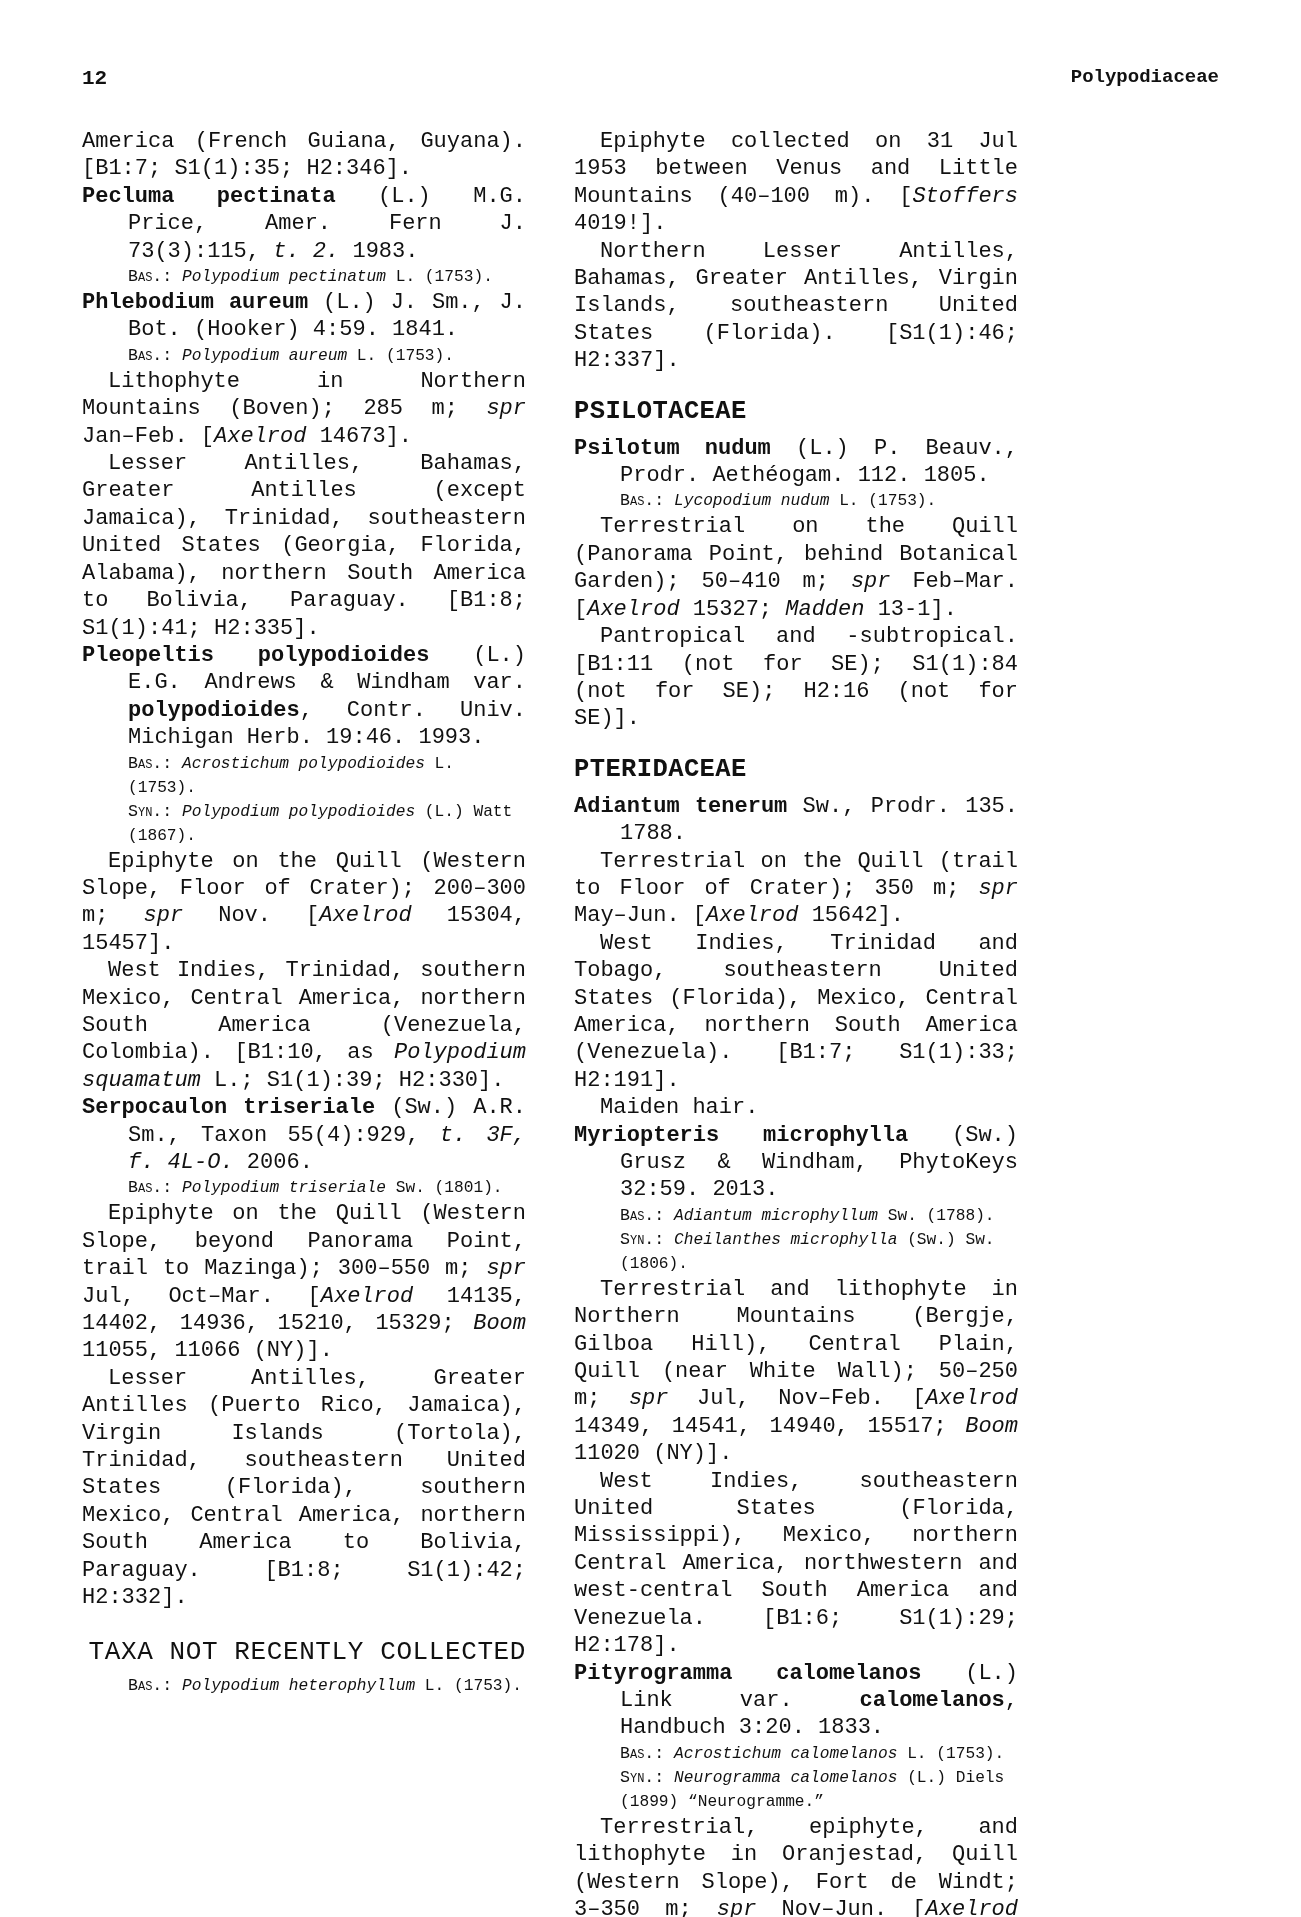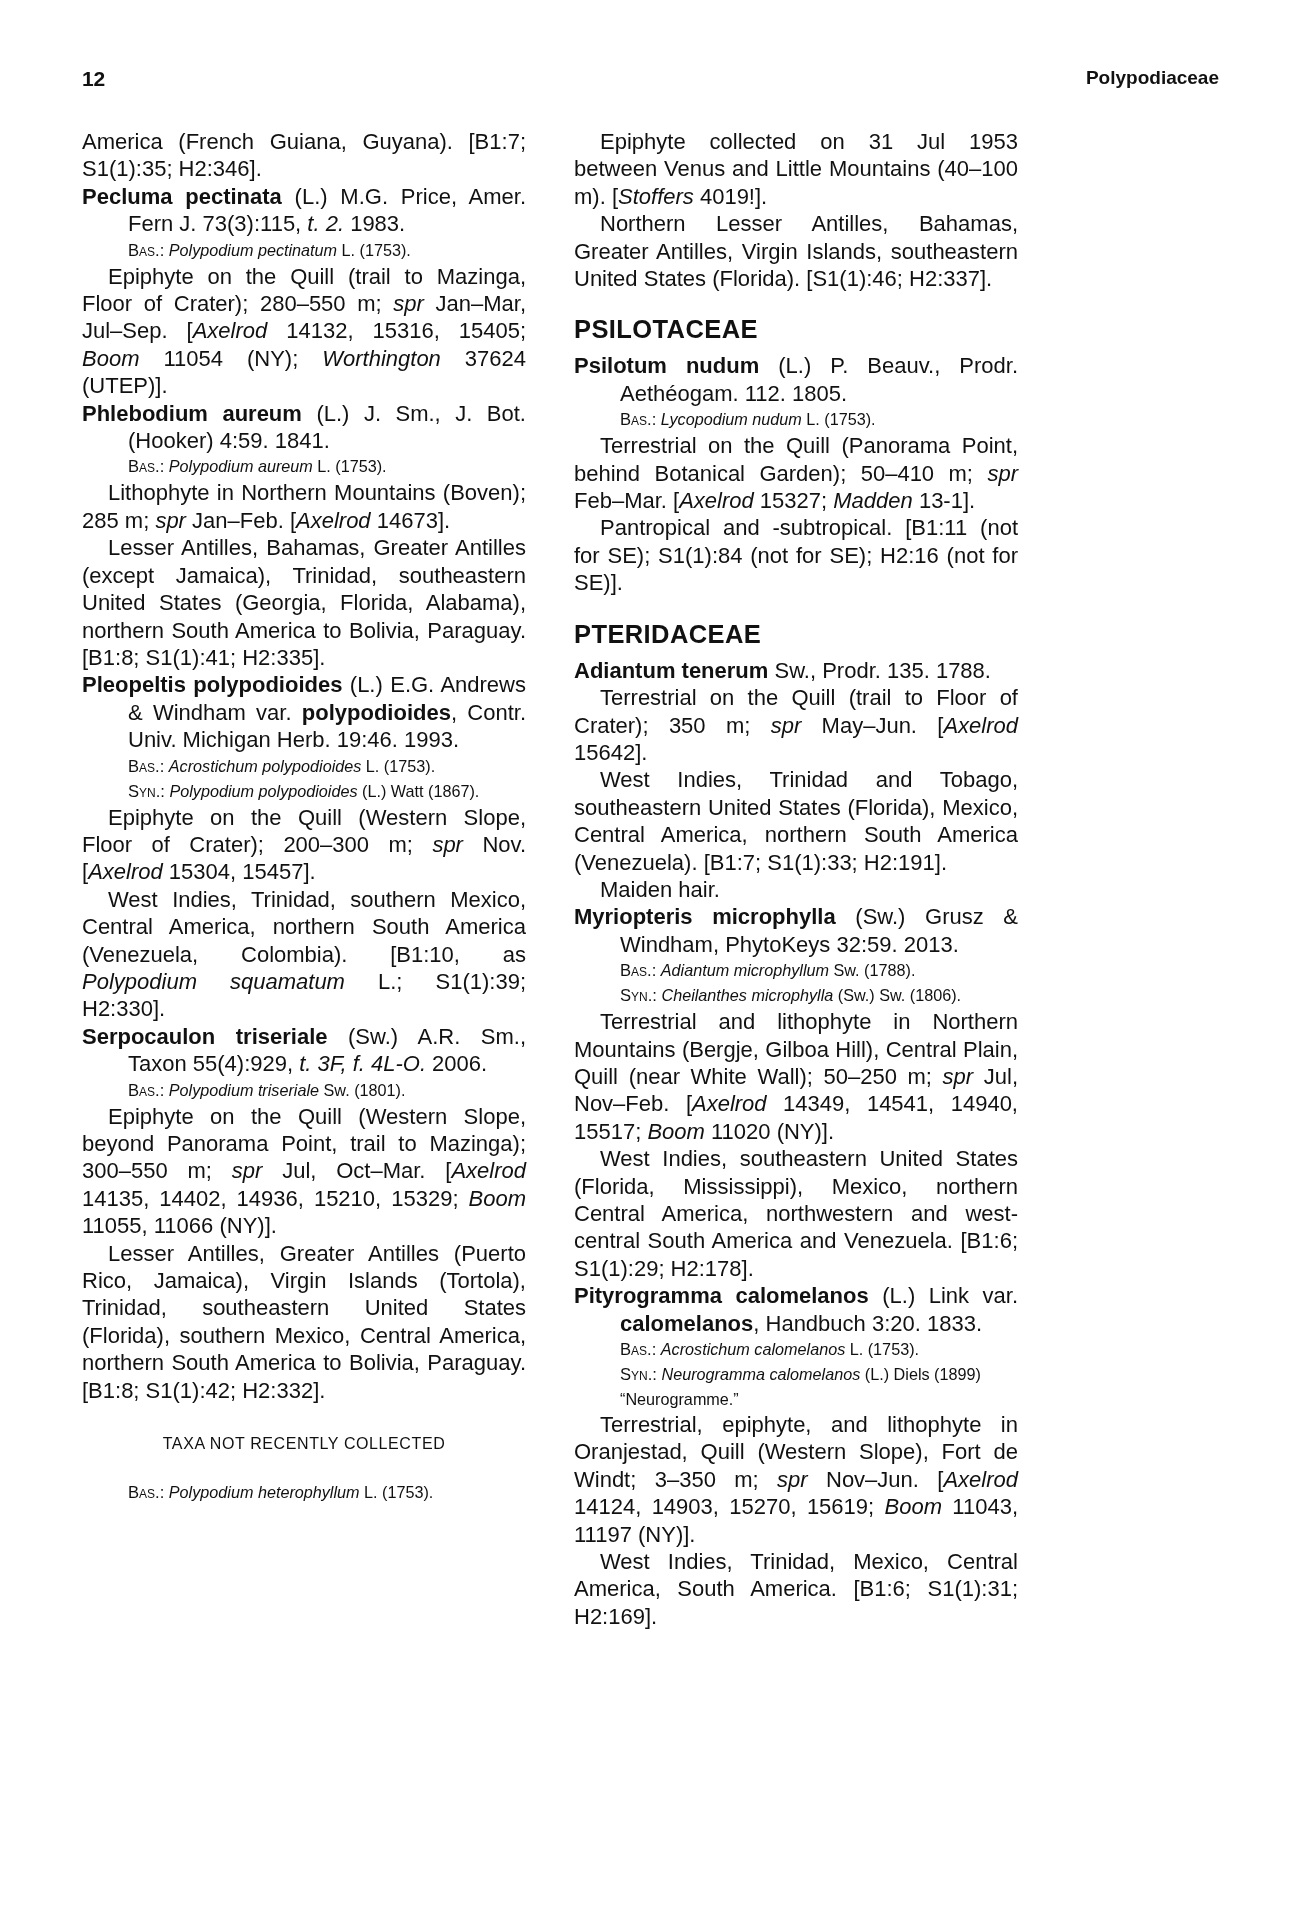--- a/index.html
+++ b/index.html
@@ -5,21 +5,21 @@
   html, body {
     margin: 0;
     padding: 0;
     background: #ffffff;
   }
   .page {
     position: relative;
     width: 1301px;
     height: 1917px;
     background: #ffffff;
-    font-family: Liberation Sans, sans-serif;
+    font-family: Liberation Mono, monospace;
     color: #111111;
     overflow: hidden;
     box-sizing: border-box;
   }
 
   
   .runhead {
     position: absolute;
     top: 68px;
     left: 82px;
@@ -93,44 +93,43 @@
 
   
   .fam-head {
     font-weight: bold;
     font-size: 25.5px;
     line-height: 30px;
     margin: 22px 0 8px 0;
     letter-spacing: 0.4px;
   }
   .sec-head {
-    text-align: center;
+    text-align: right;
     font-weight: normal;
-    font-size: 16px;
+    font-size: 26px;
     line-height: 32px;
-    margin: 24px 0 20px 0;
+    margin: 24px 0 6px 0;
     letter-spacing: 0.6px;
   }
 </style>
 </head>
 <body>
 
 <div class="page">
 
   <div class="runhead">
     <div class="folio">12</div>
     <div class="runhead-title">Polypodiaceae</div>
   </div>
 
   <div class="cols">
     <div class="col" id="col-left">
         <p class="run">America (French Guiana, Guyana). [B1:7; S1(1):35; H2:346].</p>
         <p class="entry"><span class="nm">Pecluma pectinata</span> (L.) M.G. Price, Amer. Fern J. 73(3):115, <i>t. 2.</i> 1983.</p>
         <p class="syn"><span class="sc">Bas.:</span> <i>Polypodium pectinatum</i> L. (1753).</p>
-        <p class="para">Epiphyte on the Quill (trail to Mazinga, Floor of Crater); 280–550 m; <i>spr</i> Jan–Mar, Jul–Sep. [<i>Axelrod</i> 14132, 15316, 15405; <i>Boom</i> 11054 (NY); <i>Worthington</i> 37624 (UTEP)].</p>
         <p class="entry"><span class="nm">Phlebodium aureum</span> (L.) J. Sm., J. Bot. (Hooker) 4:59. 1841.</p>
         <p class="syn"><span class="sc">Bas.:</span> <i>Polypodium aureum</i> L. (1753).</p>
         <p class="para">Lithophyte in Northern Mountains (Boven); 285 m; <i>spr</i> Jan–Feb. [<i>Axelrod</i> 14673].</p>
         <p class="para">Lesser Antilles, Bahamas, Greater Antilles (except Jamaica), Trinidad, southeastern United States (Georgia, Florida, Alabama), northern South America to Bolivia, Paraguay. [B1:8; S1(1):41; H2:335].</p>
         <p class="entry"><span class="nm">Pleopeltis polypodioides</span> (L.) E.G. Andrews &amp; Windham var. <b>polypodioides</b>, Contr. Univ. Michigan Herb. 19:46. 1993.</p>
         <p class="syn"><span class="sc">Bas.:</span> <i>Acrostichum polypodioides</i> L. (1753).</p>
         <p class="syn"><span class="sc">Syn.:</span> <i>Polypodium polypodioides</i> (L.) Watt (1867).</p>
         <p class="para">Epiphyte on the Quill (Western Slope, Floor of Crater); 200–300 m; <i>spr</i> Nov. [<i>Axelrod</i> 15304, 15457].</p>
         <p class="para">West Indies, Trinidad, southern Mexico, Central America, northern South America (Venezuela, Colombia). [B1:10, as <i>Polypodium squamatum</i> L.; S1(1):39; H2:330].</p>
         <p class="entry"><span class="nm">Serpocaulon triseriale</span> (Sw.) A.R. Sm., Taxon 55(4):929, <i>t. 3F, f. 4L-O.</i> 2006.</p>

